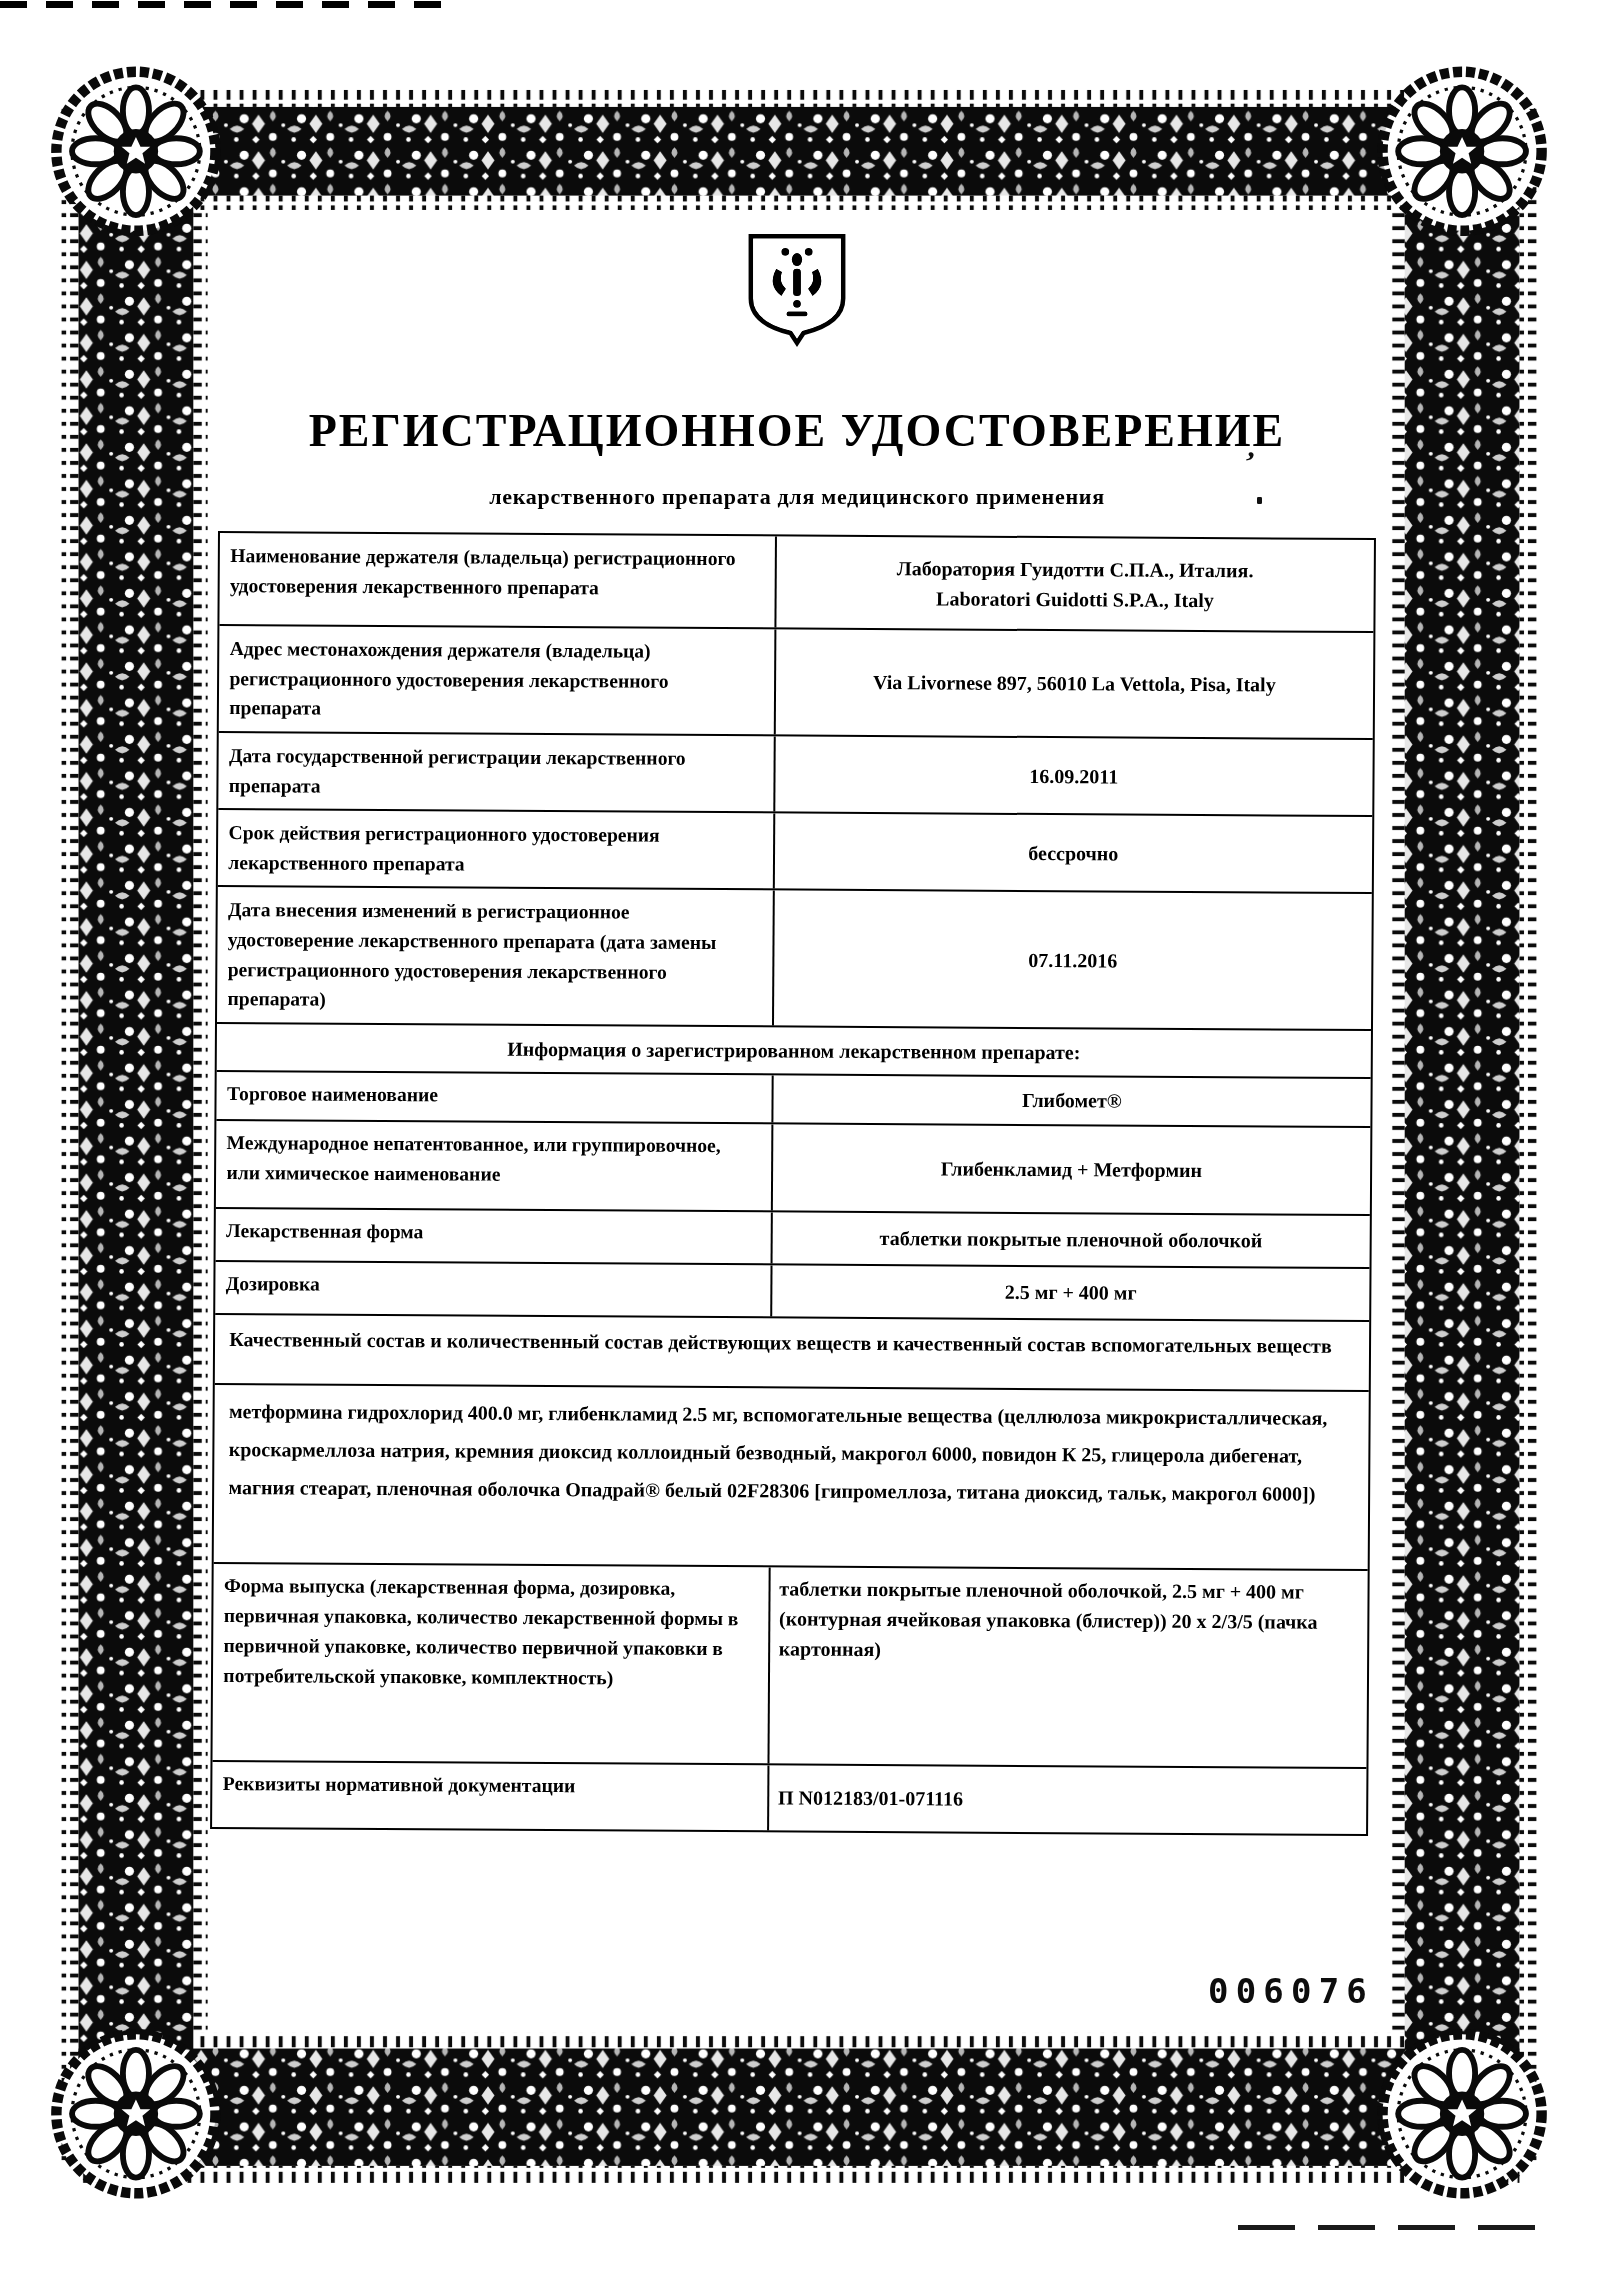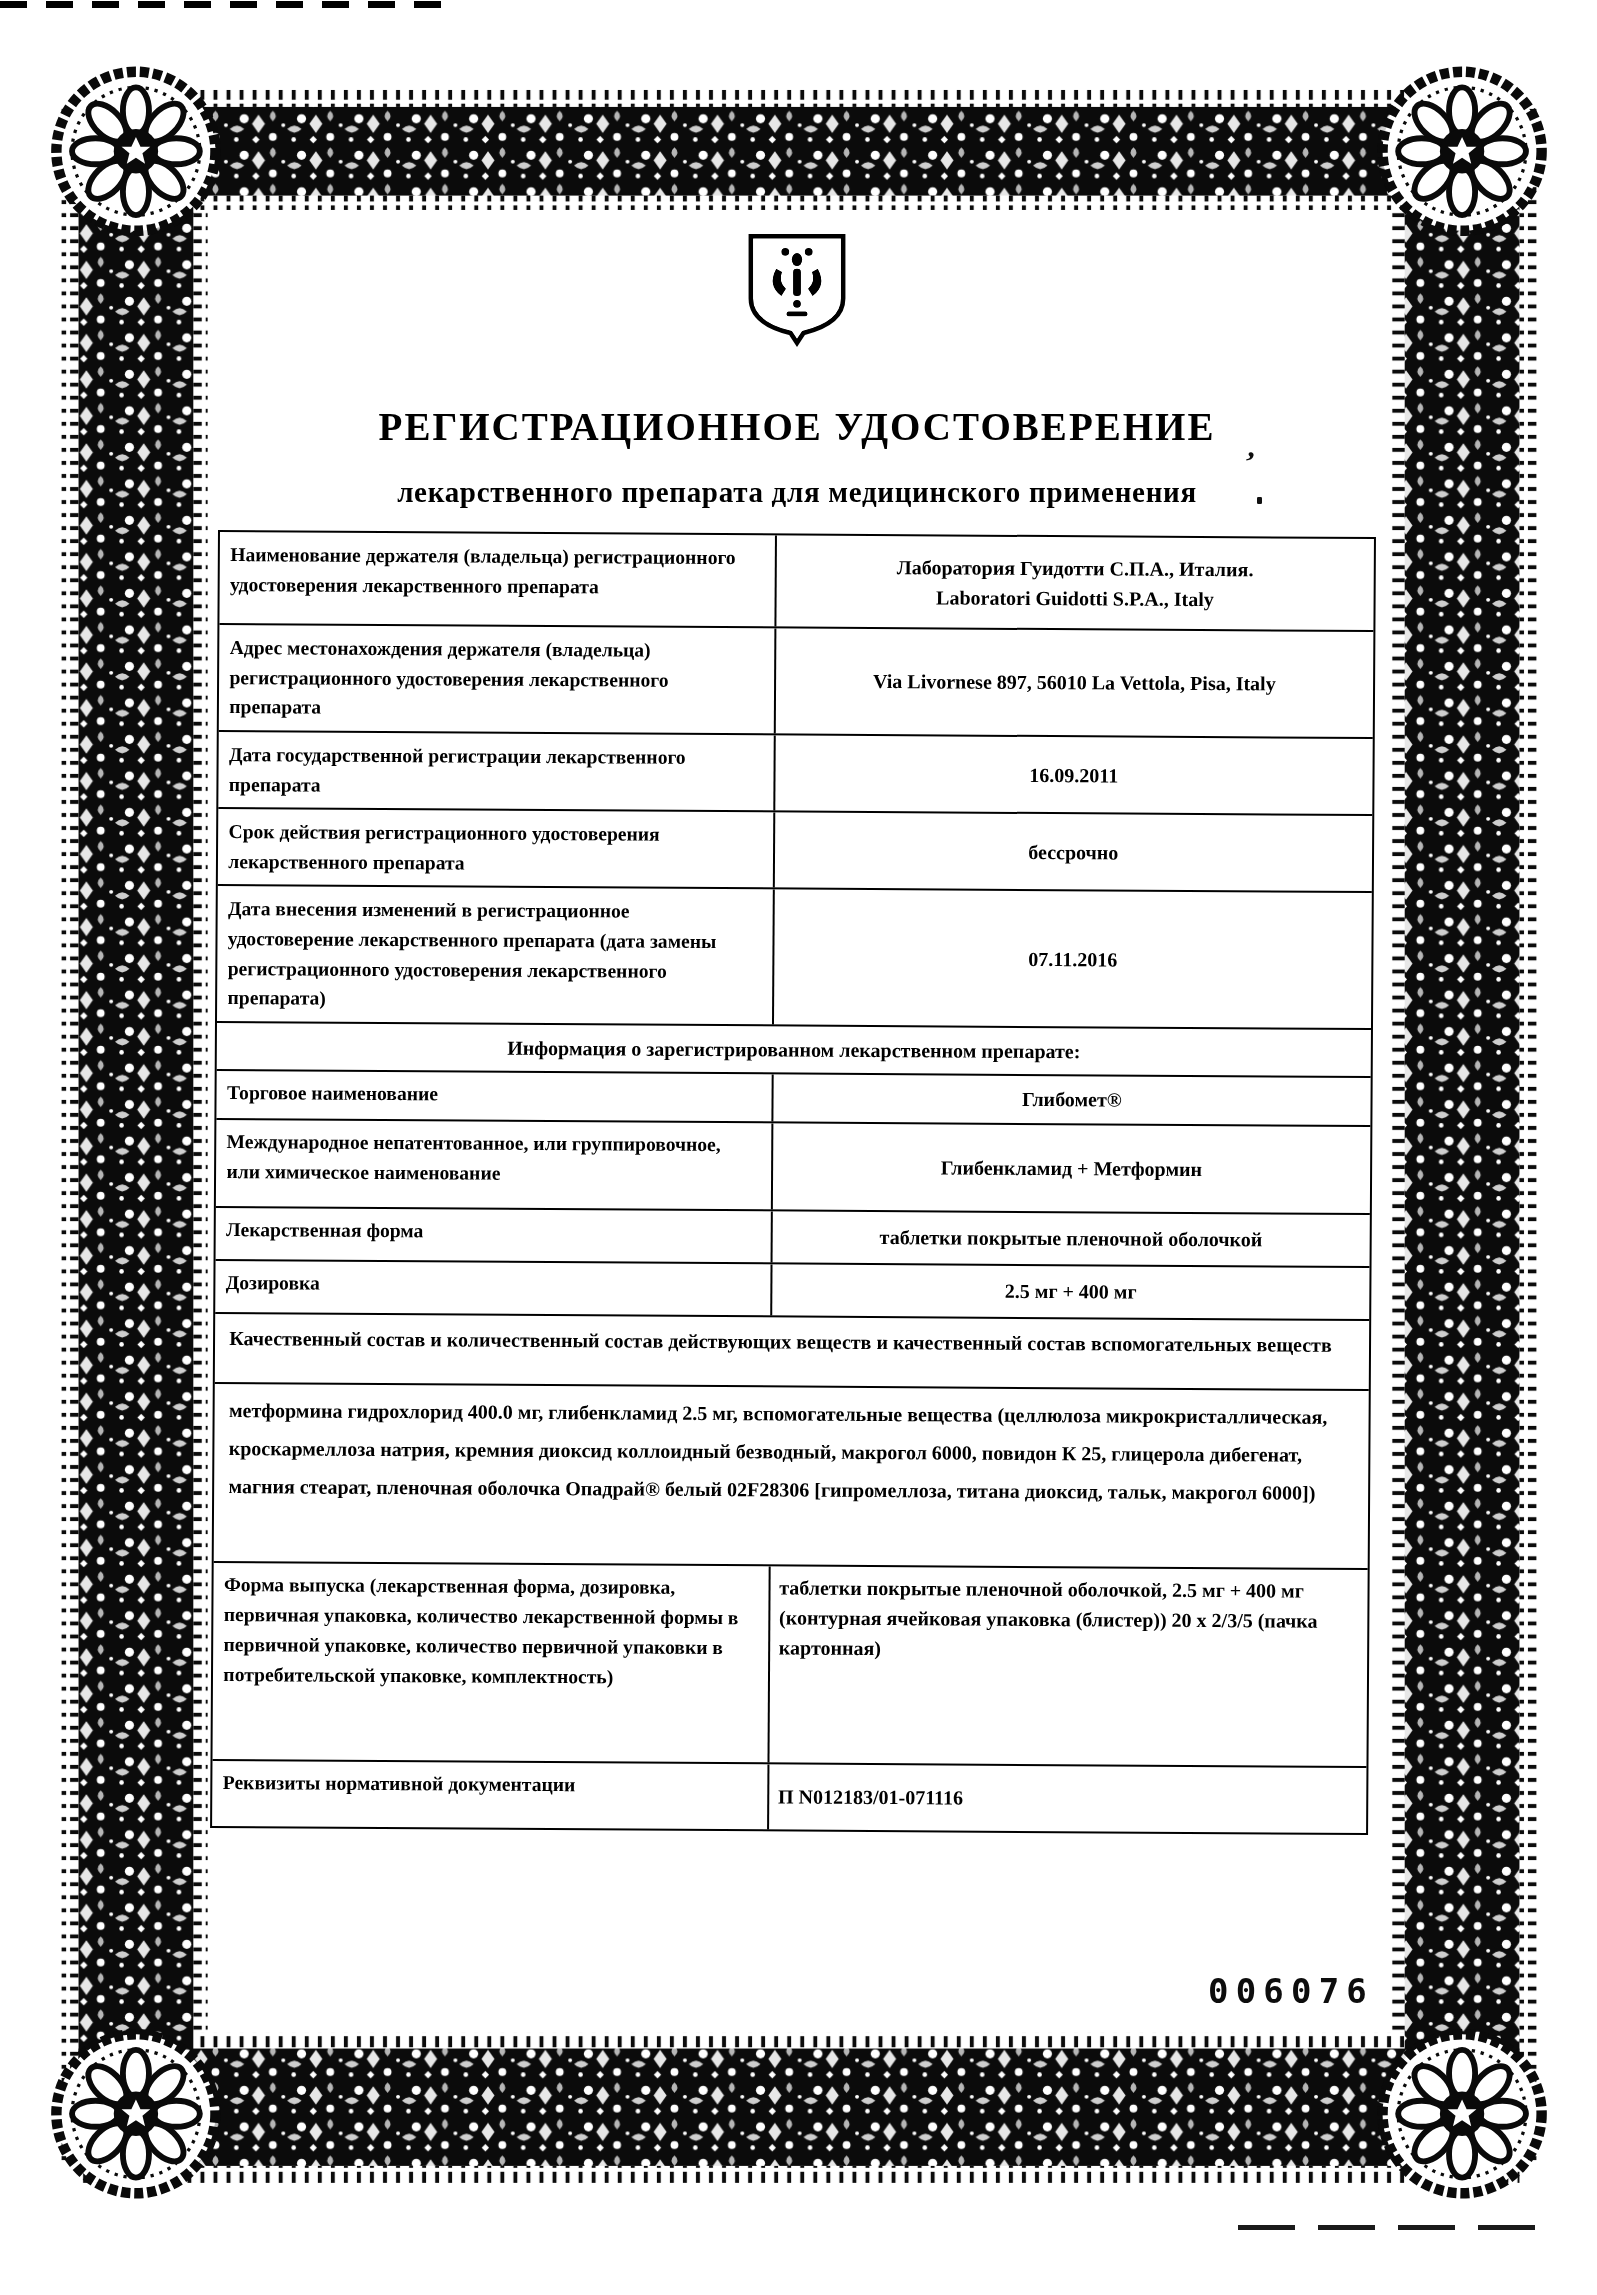--- a/index.html
+++ b/index.html
@@ -31,24 +31,24 @@
   .content{
     position:absolute;left:218px;top:222px;width:1158px;text-align:center;
     filter:blur(0.2px) contrast(1.25);
   }
   .arms{display:block;margin:9px auto 0;}
   .ministry{
     margin-top:5.2px;font-size:25.4px;font-weight:bold;line-height:1.25;
     letter-spacing:0.7px;white-space:pre-line;
   }
   .doc-title{
-    margin-top:56px;font-size:39px;font-weight:bold;letter-spacing:2px;
+    margin-top:56px;font-size:46px;font-weight:bold;letter-spacing:2px;
   }
   .doc-subtitle{
-    margin-top:27px;font-size:29px;font-weight:bold;letter-spacing:0.7px;
+    margin-top:27px;font-size:22px;font-weight:bold;letter-spacing:0.7px;
   }
   .reg-number{
     margin-top:25px;font-size:31px;font-weight:bold;letter-spacing:1.3px;
     display:inline-block;border-bottom:3.3px solid #0d0d0d;padding:0 5.2px 3.9px;
   }
   .reg-note{
     margin-top:13px;font-size:20px;font-weight:bold;
   }
   
   .tbl{

